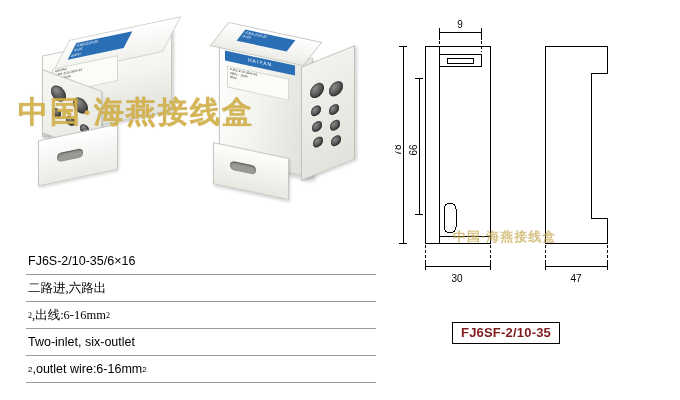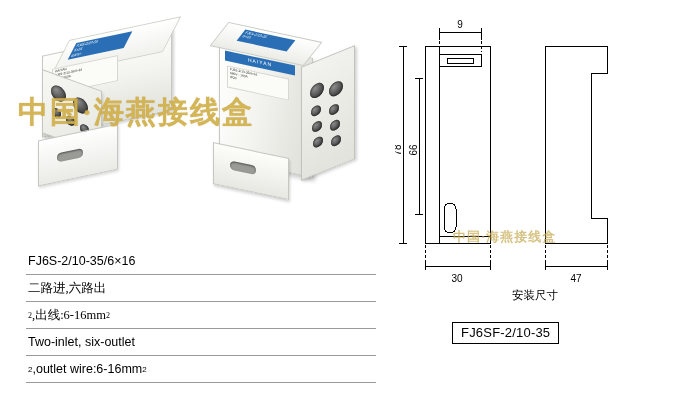--- a/index.html
+++ b/index.html
@@ -156,21 +156,21 @@
   .caption{
     position:absolute;left:455px;top:288px;width:160px;text-align:center;
     font-size:11.5px;color:#000;line-height:15px;
   }
   .caption .cn{font-family:"DejaVu Sans", sans-serif;}
   .model-box{
     position:absolute;left:452px;top:322px;
     border:1px solid #000;
     background:#fff;
     padding:2px 8px 3px 8px;
-    font-size:13px;font-weight:normal;color:#000000;
+    font-size:13px;font-weight:bold;color:#7f1d1d;
     letter-spacing:.2px;
   }
 </style>
 </head>
 <body>
 
 <div class="page">
 
   <div class="photo-area">
 
@@ -307,18 +307,17 @@
         <text x="0" y="0" transform="translate(22,132) rotate(-90)" text-anchor="middle">66</text>
         <text x="62" y="264" text-anchor="middle">30</text>
         <text x="181" y="264" text-anchor="middle">47</text>
       </g>
     </svg>
 
     <div class="watermark-2" style="left:58px;top:210px;">中国·海燕接线盒</div>
   </div>
 
   <div class="caption">
-    <div class="cn">安装尺寸</div>
   </div>
 
   <div class="model-box">FJ6SF-2/10-35</div>
 
 </div>
 
 </body></html>

